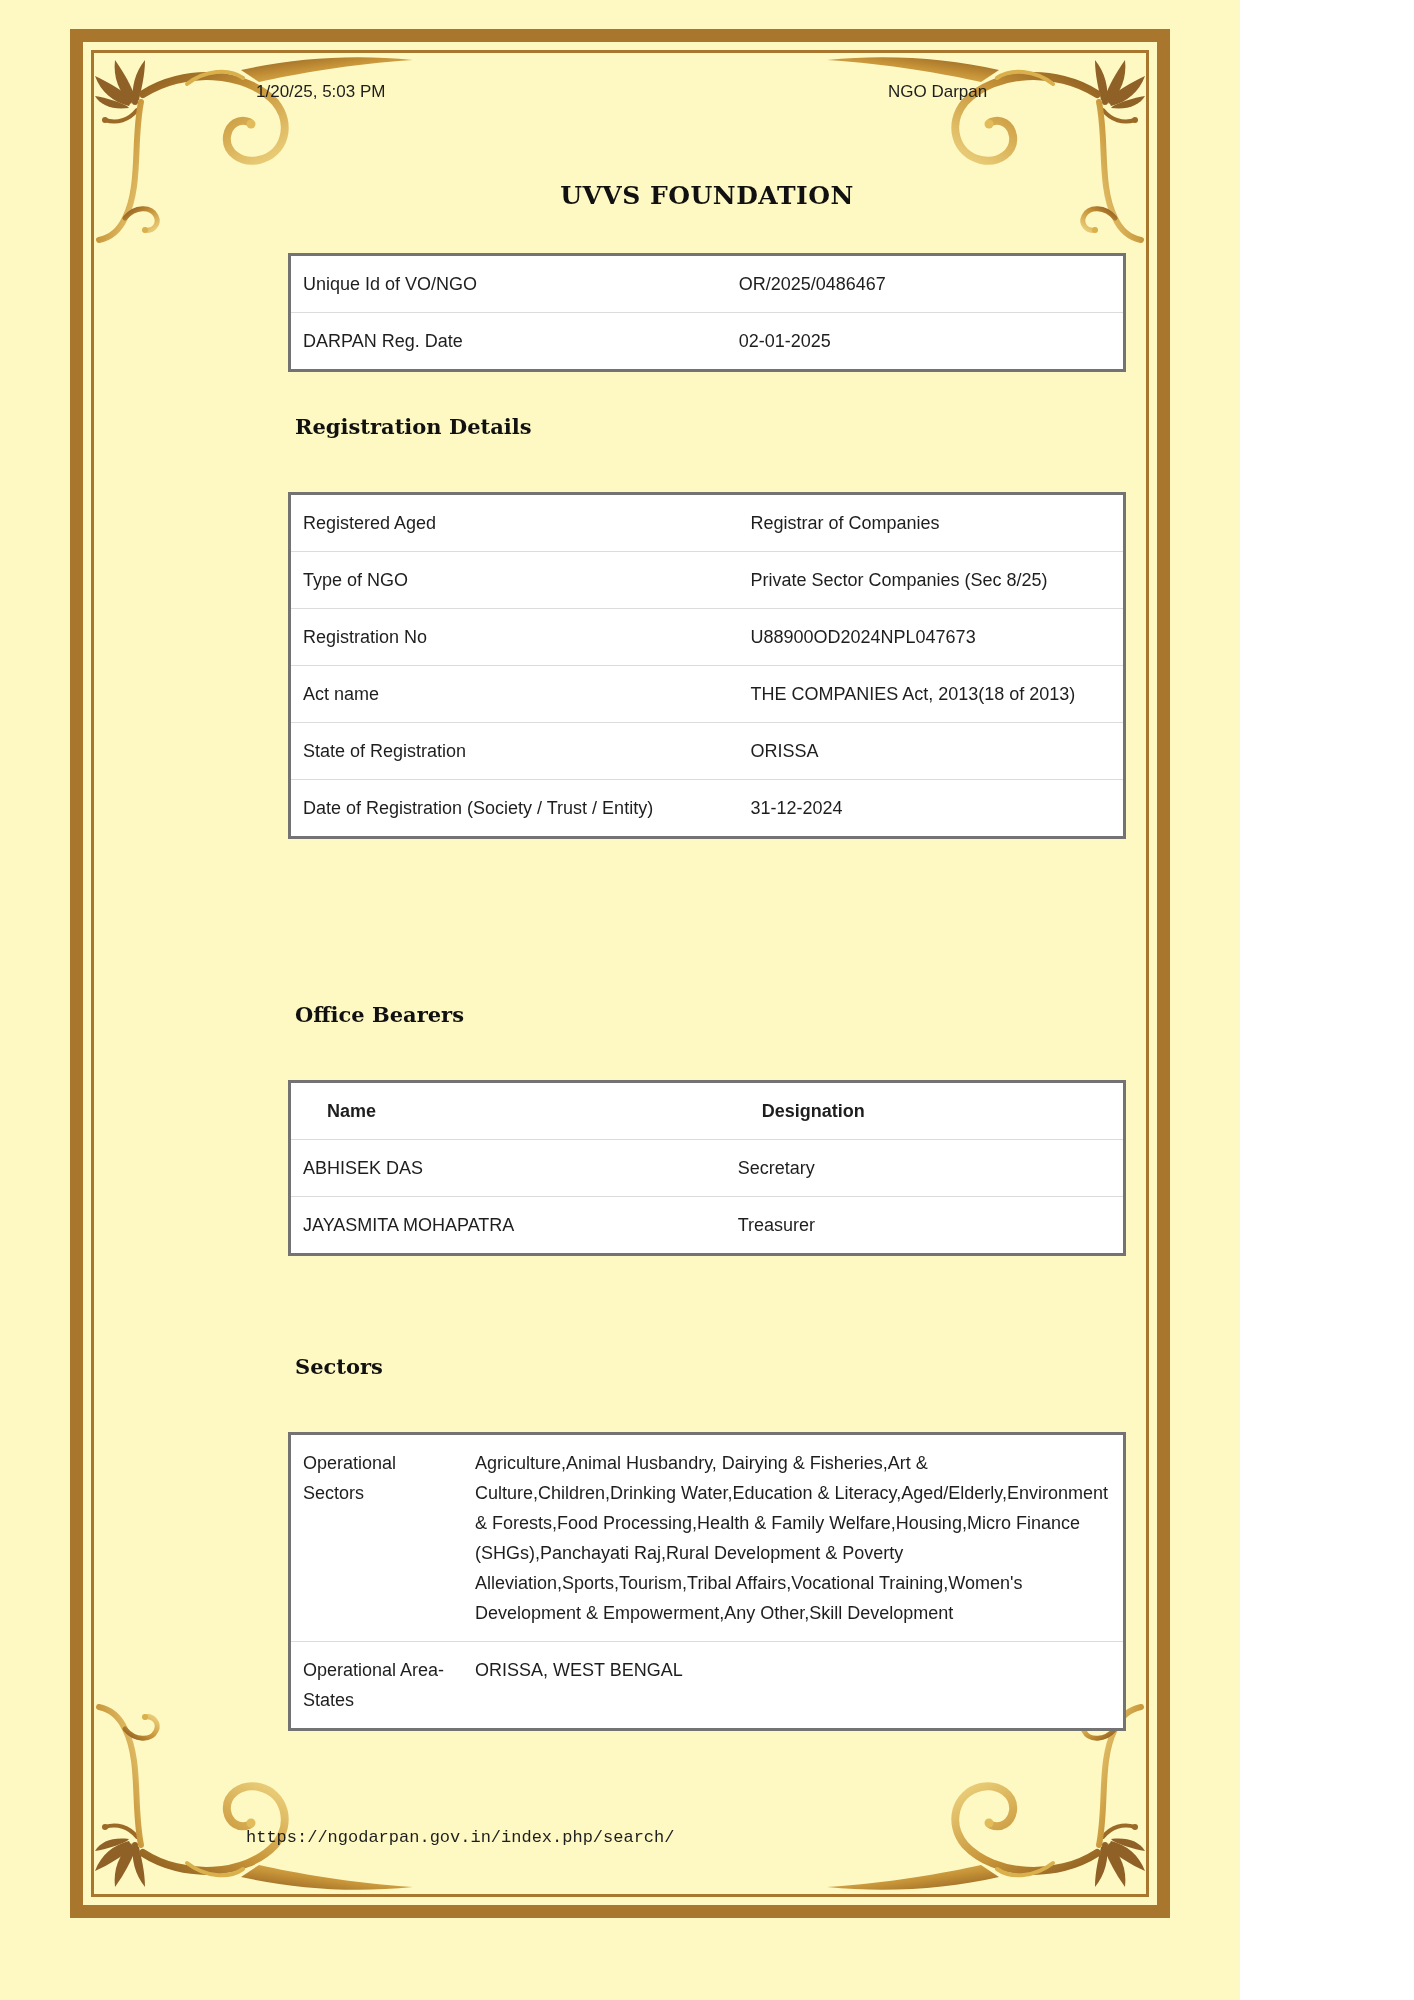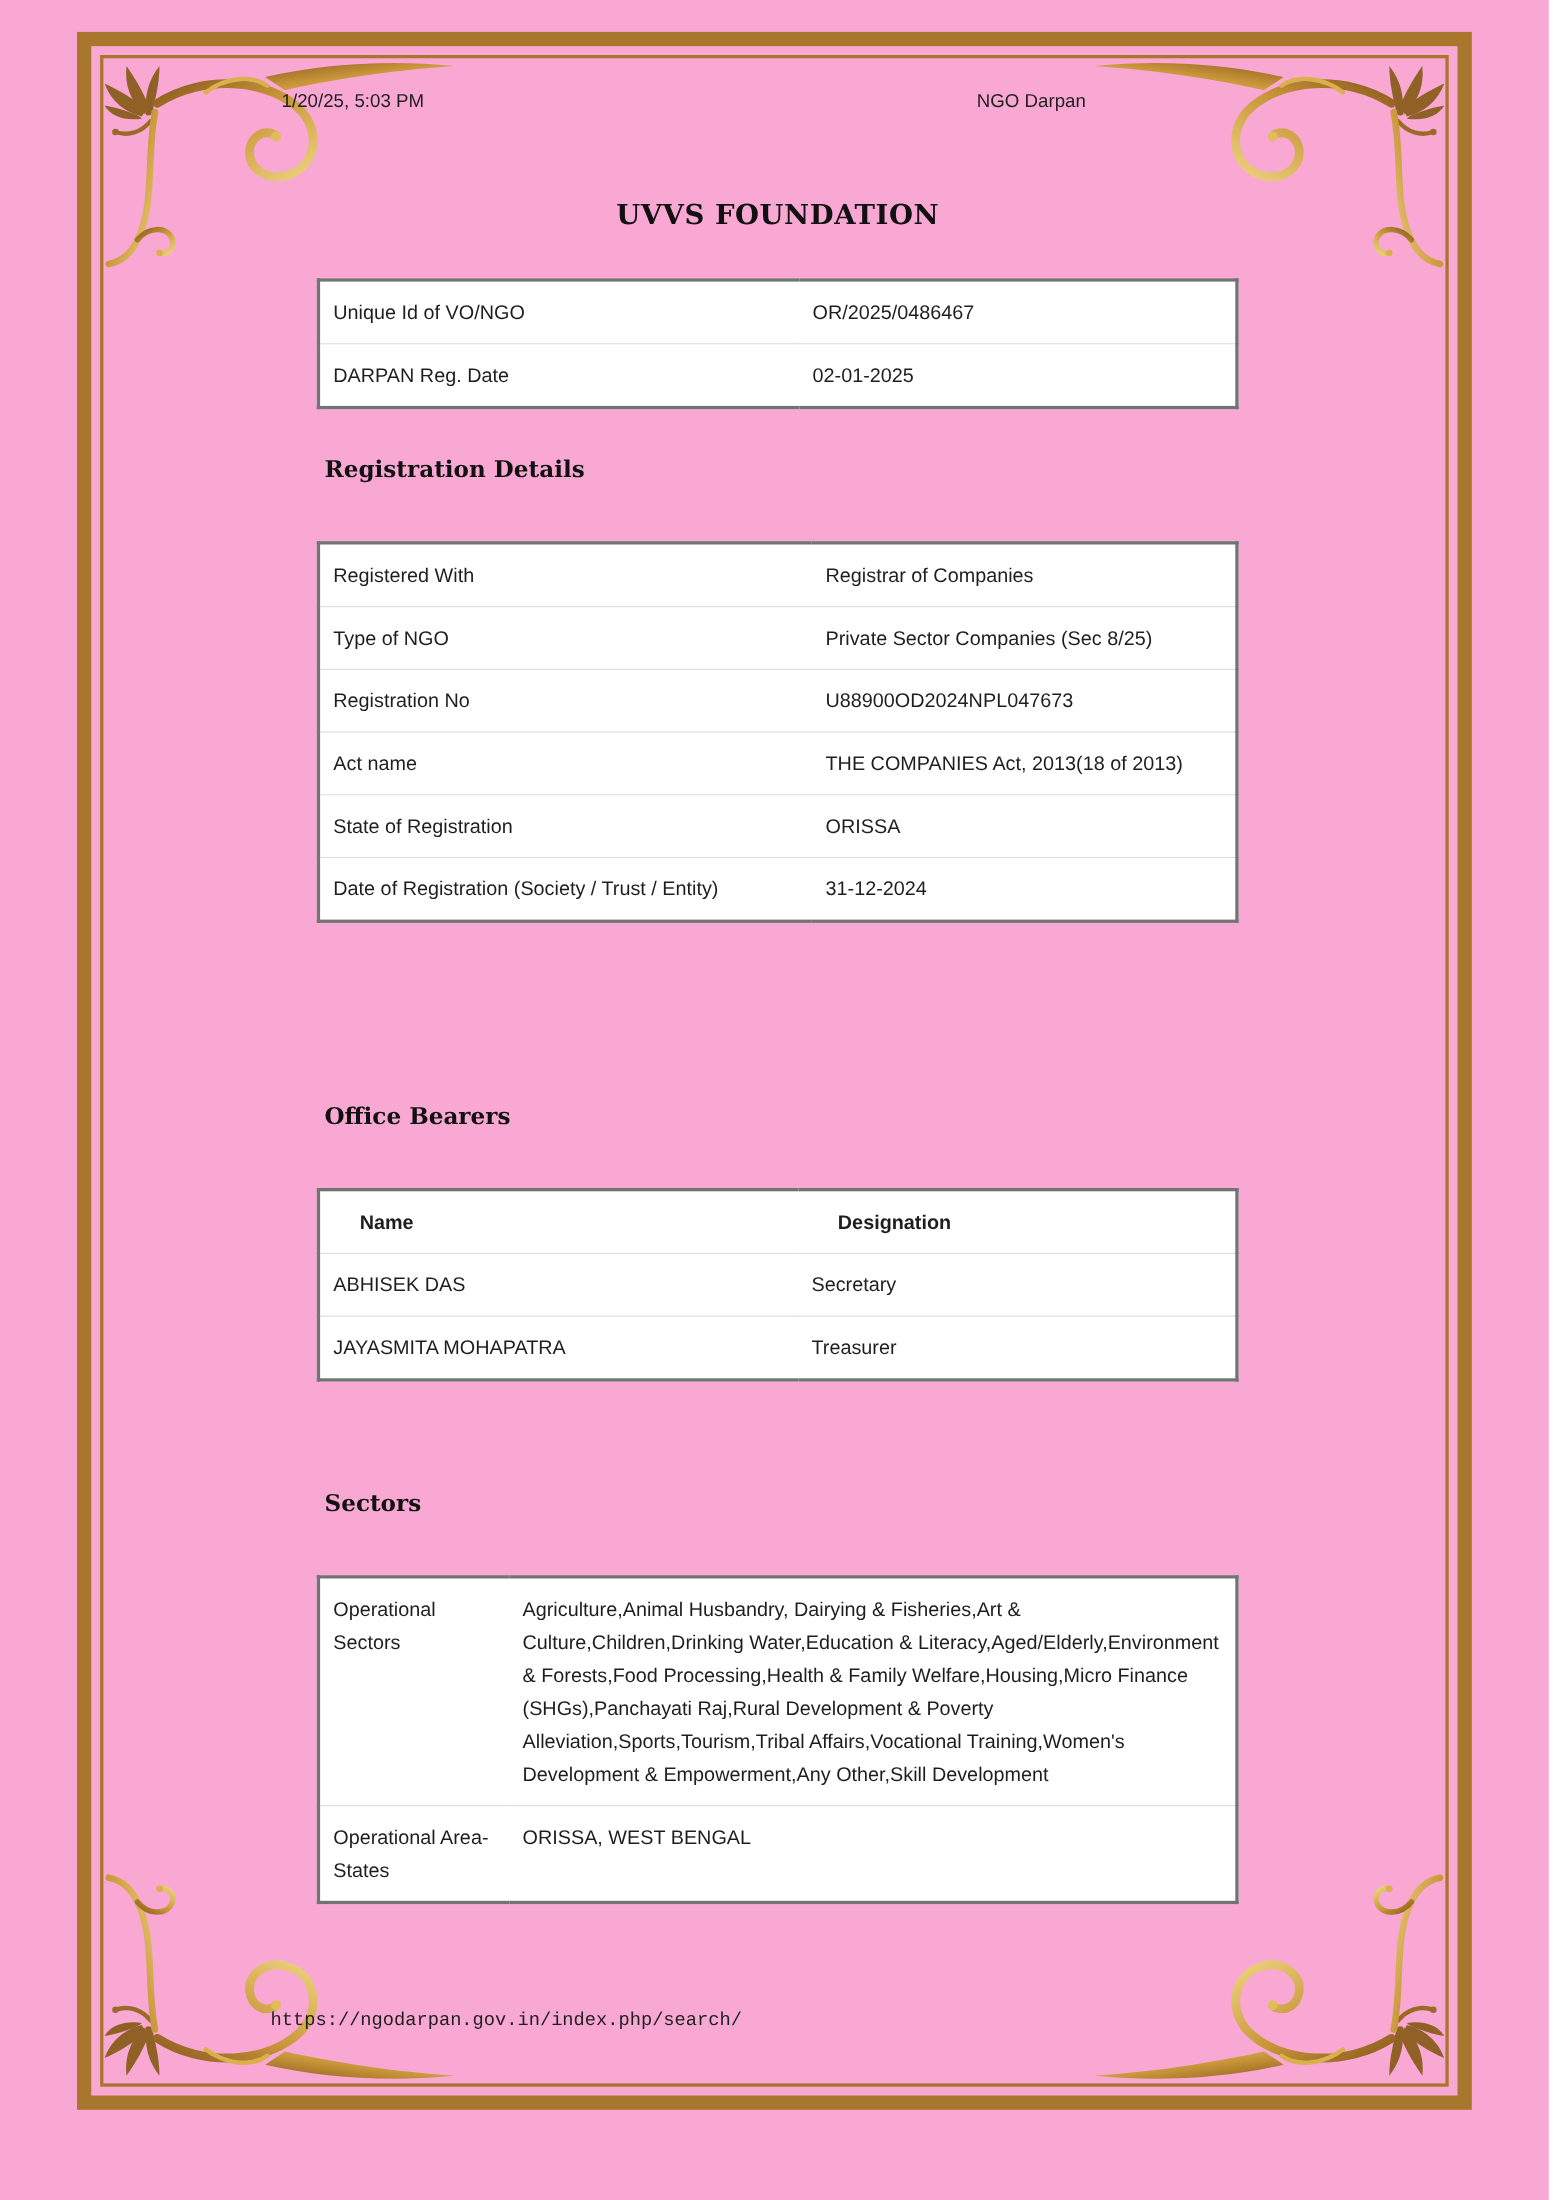--- a/index.html
+++ b/index.html
@@ -1,17 +1,17 @@
 <!DOCTYPE html>
 <html><head>
 <meta charset="utf-8">
 <style>
   html,body{margin:0;padding:0;background:#ffffff;}
   .page{
-    position:relative;width:1408px;height:2000px;background:#f9a8d4;
+    position:relative;width:1240px;height:2000px;background:#fef9c3;
     font-family:"Liberation Sans",sans-serif;color:#1e1e1e;overflow:hidden;
   }
   
   .frame-outer{position:absolute;left:70px;top:29px;right:70px;bottom:82px;
     border:13px solid #A9762E;pointer-events:none;}
   .frame-inner{position:absolute;left:91px;top:50px;right:91px;bottom:103px;
     border:3px solid #A9762E;pointer-events:none;}
   
   .orn{position:absolute;width:320px;height:200px;pointer-events:none;}
   .orn.tl{left:95px;top:54px;}
@@ -115,21 +115,21 @@
         <td class="col-value">02-01-2025</td>
       </tr>
     </tbody>
       </table>
 
     <h2 class="sec-h h-reg">Registration Details</h2>
 
     <table class="tbl tbl-reg">
       <tbody>
           <tr>
-        <td class="col-label">Registered With</td>
+        <td class="col-label">Registered Aged</td>
         <td class="col-value">Registrar of Companies</td>
       </tr>
       <tr>
         <td class="col-label">Type of NGO</td>
         <td class="col-value">Private Sector Companies (Sec 8/25)</td>
       </tr>
       <tr>
         <td class="col-label">Registration No</td>
         <td class="col-value">U88900OD2024NPL047673</td>
       </tr>

